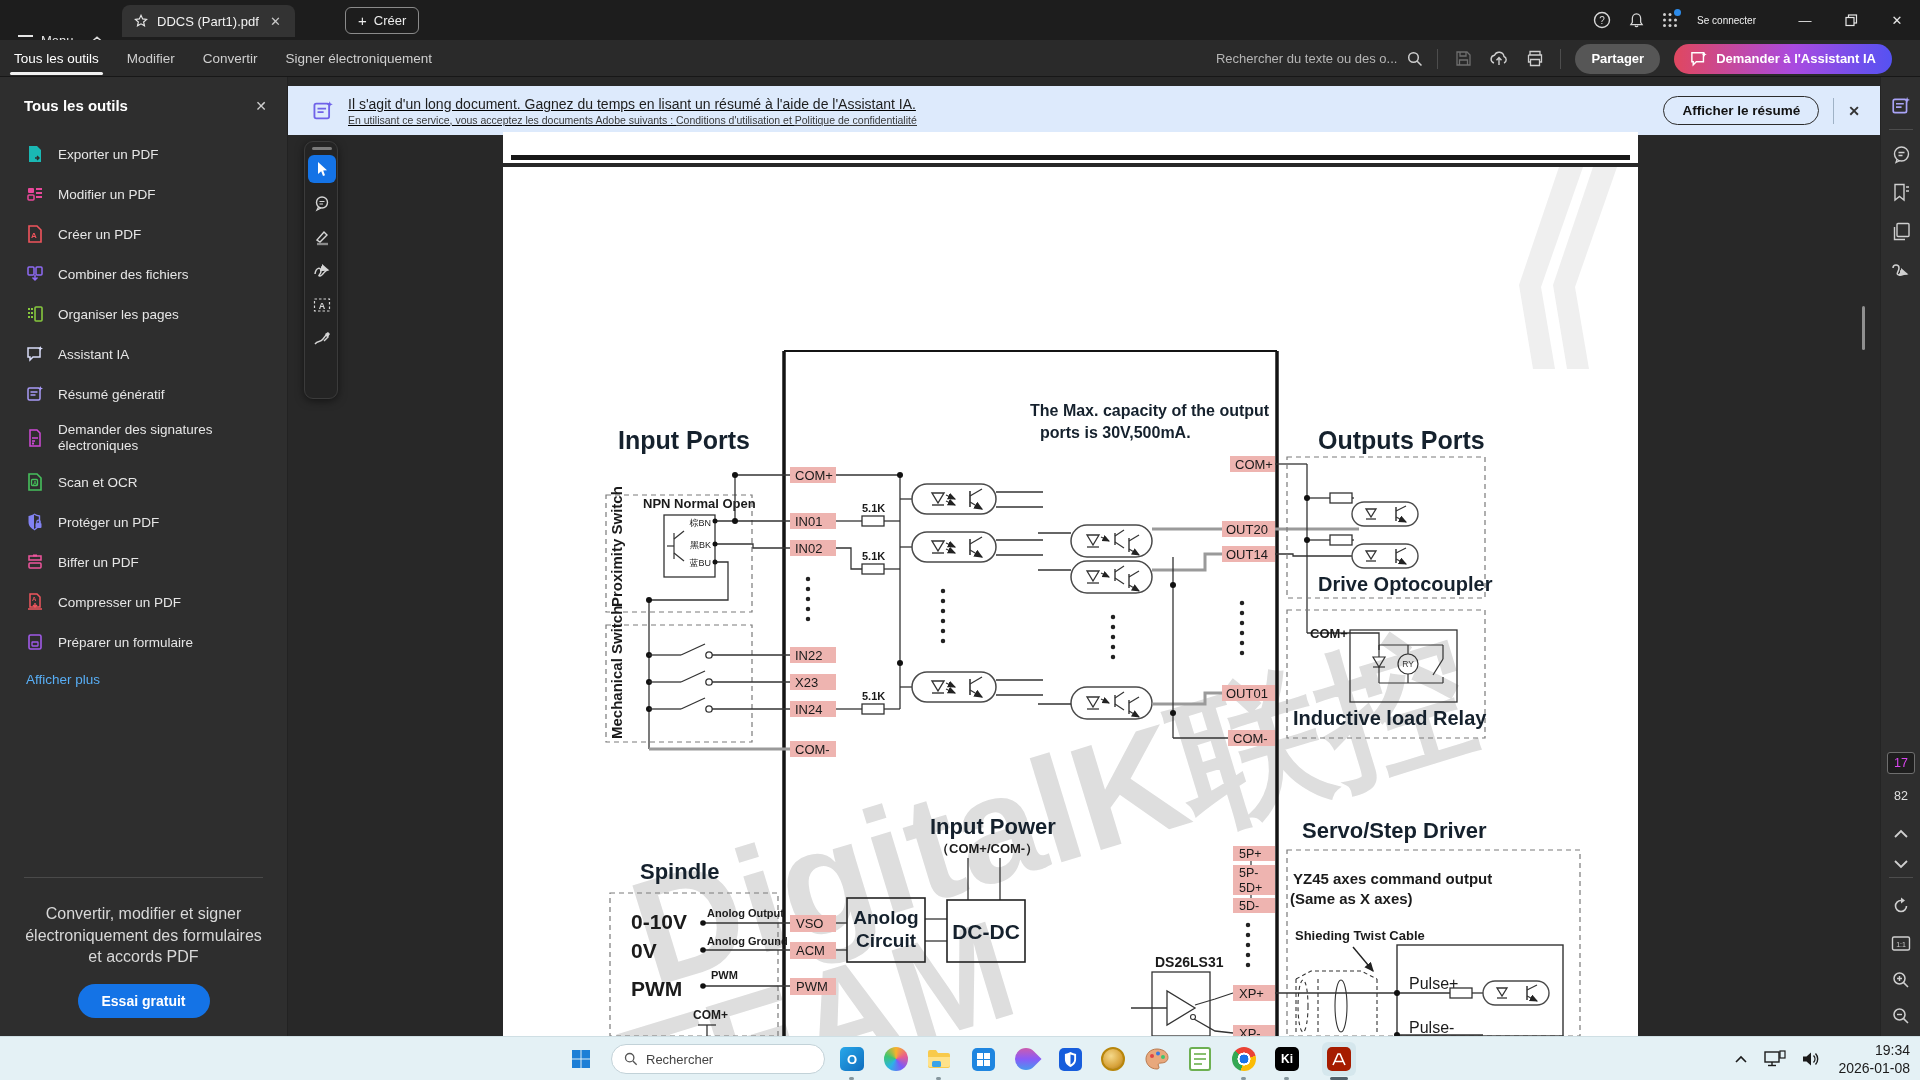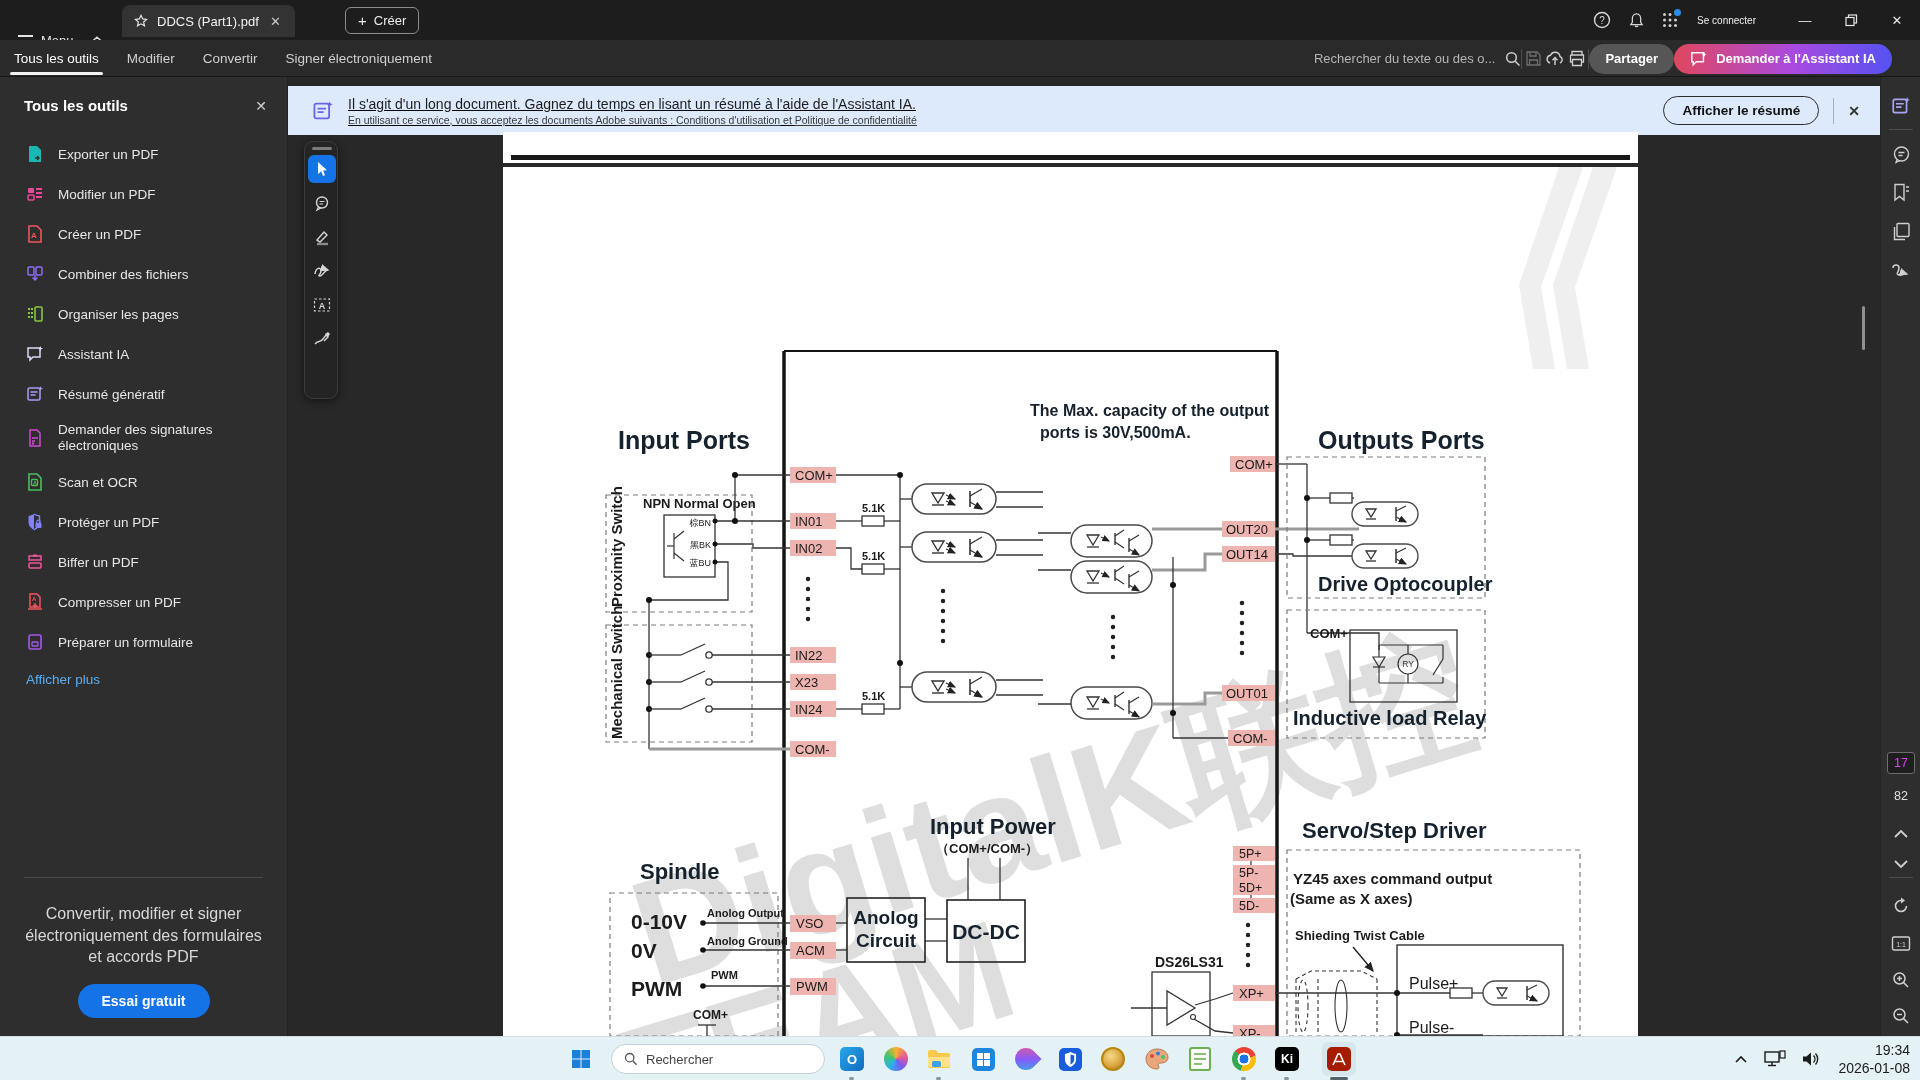--- a/index.html
+++ b/index.html
@@ -19,21 +19,21 @@
   .winbtn { width:46px; height:40px; display:flex; align-items:center; justify-content:center; color:#e6e6e6; font-size:13px; }
   .waffle { position:relative; }
   .waffle .dot { position:absolute; right:6px; top:9px; width:7px; height:7px; border-radius:50%; background:#2d8ceb; }
 
   
   #toolbar { position:absolute; left:0; top:40px; width:1920px; height:37px; background:#2a2a2a; border-bottom:1px solid #171717; }
   .nav { position:absolute; left:14px; top:0; height:37px; display:flex; gap:28px; align-items:center; }
   .nav-item { font-size:13.5px; color:#cfcfcf; position:relative; height:37px; display:flex; align-items:center; }
   .nav-item.active { color:#ffffff; }
   .nav-item.active::after { content:""; position:absolute; left:-4px; right:-4px; bottom:2px; height:3px; background:#f2f2f2; border-radius:2px; }
-  .tool-right { position:absolute; right:28px; top:0; height:37px; display:flex; align-items:center; }
+  .tool-right { position:absolute; right:28px; top:0; height:37px; display:flex; align-items:center; gap:14px; }
   .searchbox { display:flex; align-items:center; gap:10px; color:#b5b5b5; font-size:13px; }
   .vsep { width:1px; height:20px; background:#4d4d4d; }
   .ticon { width:22px; display:flex; justify-content:center; }
   .pill { height:30px; border-radius:15px; display:flex; align-items:center; justify-content:center; font-size:13px; font-weight:bold; color:#fff; padding:0 16px; }
   .share { background:#565656; }
   .ai-pill { background:linear-gradient(90deg,#e0475f,#a94ae0 55%,#5552f2); gap:8px; }
 
   
   #sidebar { position:absolute; left:0; top:77px; width:288px; height:959px; background:#2e2e2e; border-right:1px solid #222; }
   .sb-head { position:absolute; left:24px; top:20px; right:20px; display:flex; justify-content:space-between; align-items:center; color:#fff; font-size:15px; font-weight:bold; }

